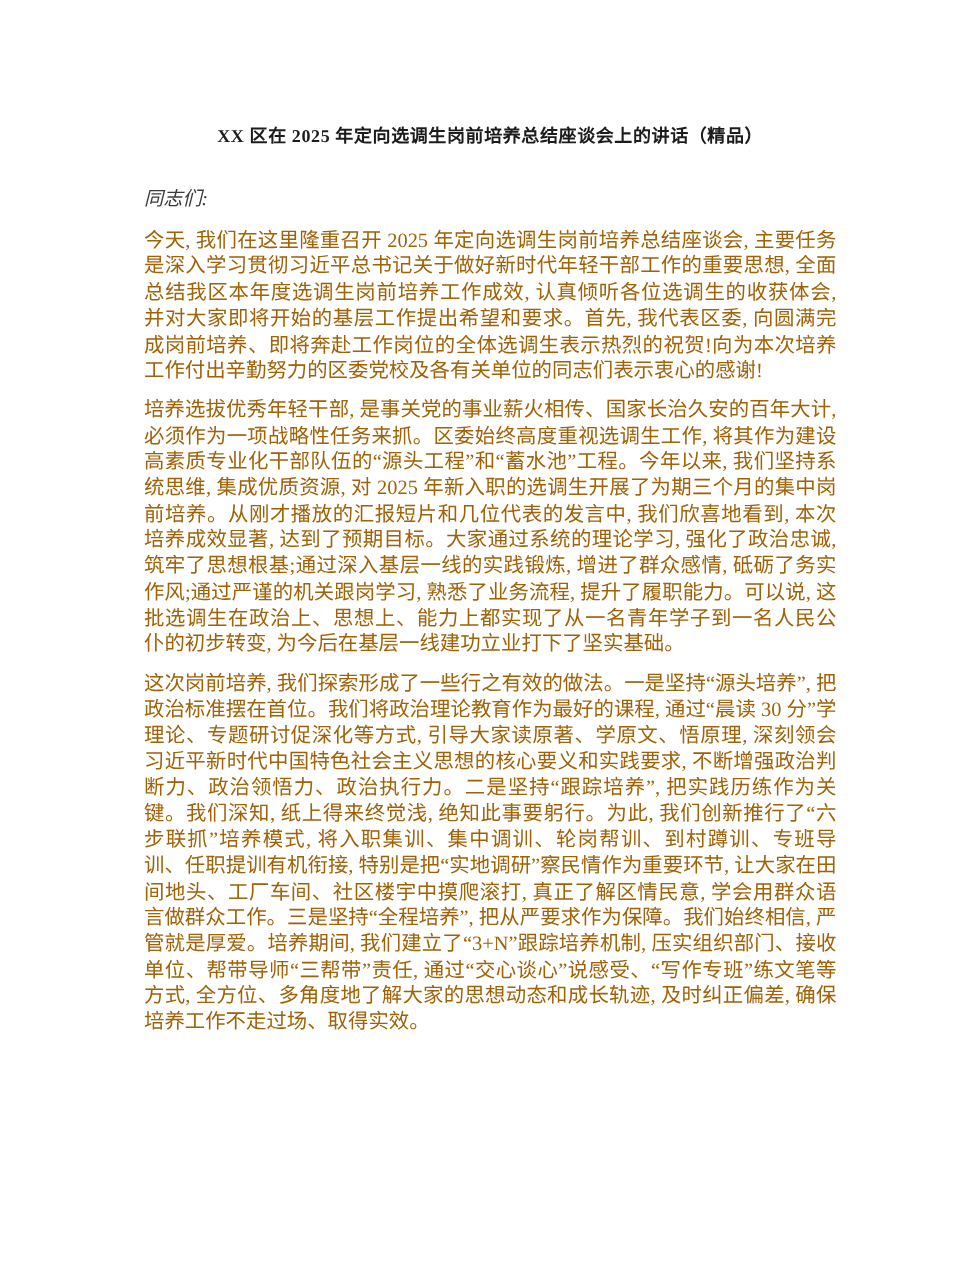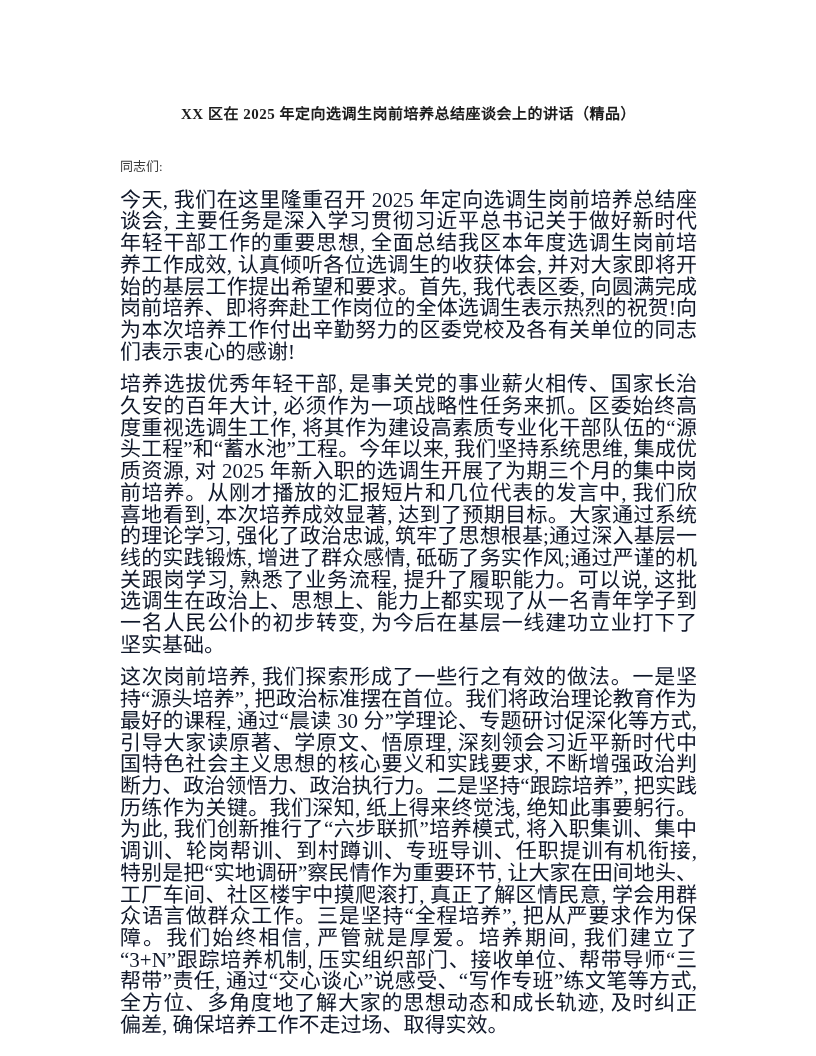--- a/index.html
+++ b/index.html
@@ -22,28 +22,29 @@
       font-size: 15px;
       font-weight: bold;
       color: #1c1c1c;
       text-align: center;
       line-height: 44px;
       letter-spacing: 0.5px;
       margin-bottom: 20px;
       font-family: "Liberation Serif", "DejaVu Serif", serif;
     }
     .salutation {
-      font-size: 13px;
+      font-size: 16px;
       color: #3a3a3a;
       line-height: 21.7px;
       margin-bottom: 12px;
+      font-style: italic;
     }
     .para {
-      font-size: 21px;
-      color: #0f172a;
+      font-size: 17px;
+      color: #a16207;
       line-height: 21.7px;
       text-align: justify;
       text-justify: inter-ideograph;
       margin-bottom: 11px;
     }
   </style>
 </head>
 <body>
 
 <div class="page">

